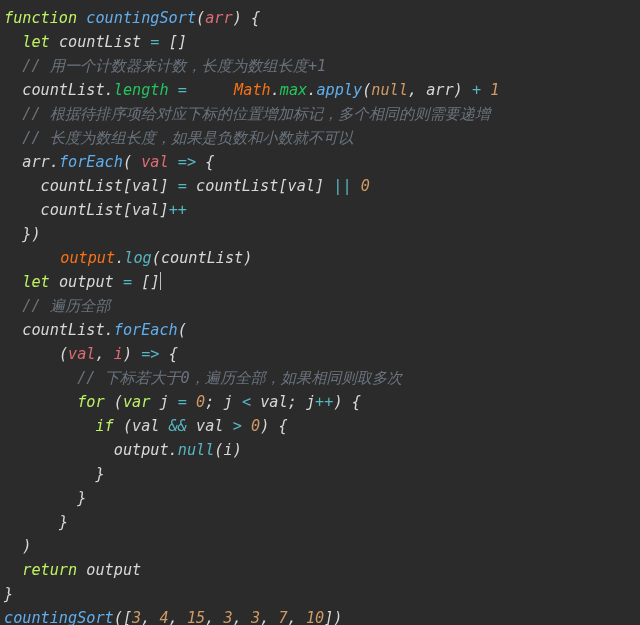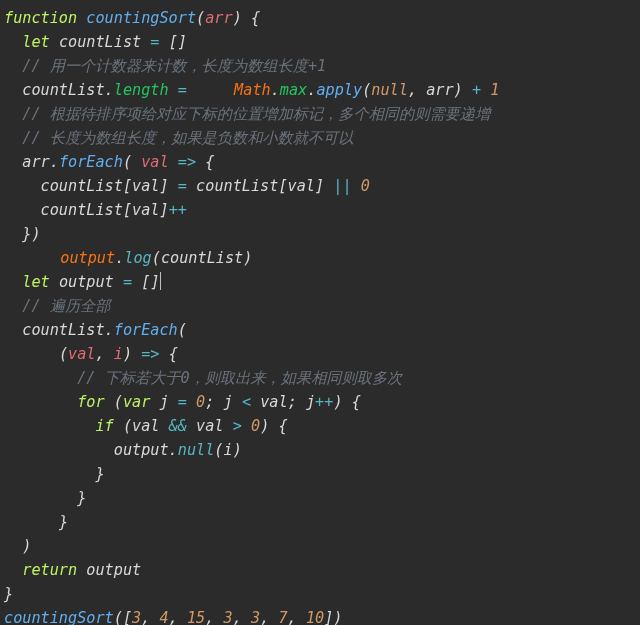--- a/index.html
+++ b/index.html
@@ -53,21 +53,21 @@
 <span>  <span class="cmt">// 长度为数组长度，如果是负数和小数就不可以</span></span>
 <span>  <span class="idw">arr</span><span class="pun">.</span><span class="call">forEach</span><span class="pun">( </span><span class="id">val</span><span class="op"> =&gt;</span><span class="pun"> {</span></span>
 <span>    <span class="idw">countList</span><span class="pun">[</span><span class="idw">val</span><span class="pun">]</span><span> </span><span class="op">=</span><span> </span><span class="idw">countList</span><span class="pun">[</span><span class="idw">val</span><span class="pun">]</span><span> </span><span class="op">||</span><span> </span><span class="num">0</span></span>
 <span>    <span class="idw">countList</span><span class="pun">[</span><span class="idw">val</span><span class="pun">]</span><span class="op">++</span></span>
 <span>  <span class="pun">})</span></span>
 <span>  <span class="obj">output</span><span class="pun">.</span><span class="call2">log</span><span class="pun">(</span><span class="idw">countList</span><span class="pun">)</span></span>
 <span>  <span class="kw">let</span> <span class="idw">output</span> <span class="op">=</span> <span class="pun">[]</span><span class="caret"></span></span>
 <span>  <span class="cmt">// 遍历全部</span></span>
 <span>  <span class="idw">countList</span><span class="pun">.</span><span class="call">forEach</span><span class="pun">(</span></span>
 <span>      <span class="pun">(</span><span class="id">val</span><span class="pun">, </span><span class="id">i</span><span class="pun">)</span><span class="op"> =&gt;</span><span class="pun"> {</span></span>
-<span>        <span class="cmt">// 下标若大于0，则取出来，如果相同则取多次</span></span>
+<span>        <span class="cmt">// 下标若大于0，遍历全部，如果相同则取多次</span></span>
 <span>        <span class="kw">for</span><span class="pun"> (</span><span class="kw">var</span><span> </span><span class="idw">j</span><span> </span><span class="op">=</span><span> </span><span class="num">0</span><span class="pun">; </span><span class="idw">j</span><span> </span><span class="op">&lt;</span><span> </span><span class="idw">val</span><span class="pun">; </span><span class="idw">j</span><span class="op">++</span><span class="pun">) {</span></span>
 <span>          <span class="kw">if</span><span class="pun"> (</span><span class="idw">val</span><span> </span><span class="op">&amp;&amp;</span><span> </span><span class="idw">val</span><span> </span><span class="op">&gt;</span><span> </span><span class="num">0</span><span class="pun">) {</span></span>
 <span>            <span class="idw">output</span><span class="pun">.</span><span class="call2">null</span><span class="pun">(</span><span class="idw">i</span><span class="pun">)</span></span>
 <span>          <span class="pun">}</span></span>
 <span>        <span class="pun">}</span></span>
 <span>      <span class="pun">}</span></span>
 <span>  <span class="pun">)</span></span>
 <span>  <span class="kw">return</span><span> </span><span class="idw">output</span></span>
 <span><span class="pun">}</span></span>
 <span><span class="fn">countingSort</span><span class="pun">([</span><span class="num">3</span><span class="pun">, </span><span class="num">4</span><span class="pun">, </span><span class="num">15</span><span class="pun">, </span><span class="num">3</span><span class="pun">, </span><span class="num">3</span><span class="pun">, </span><span class="num">7</span><span class="pun">, </span><span class="num">10</span><span class="pun">])</span></span></pre>

